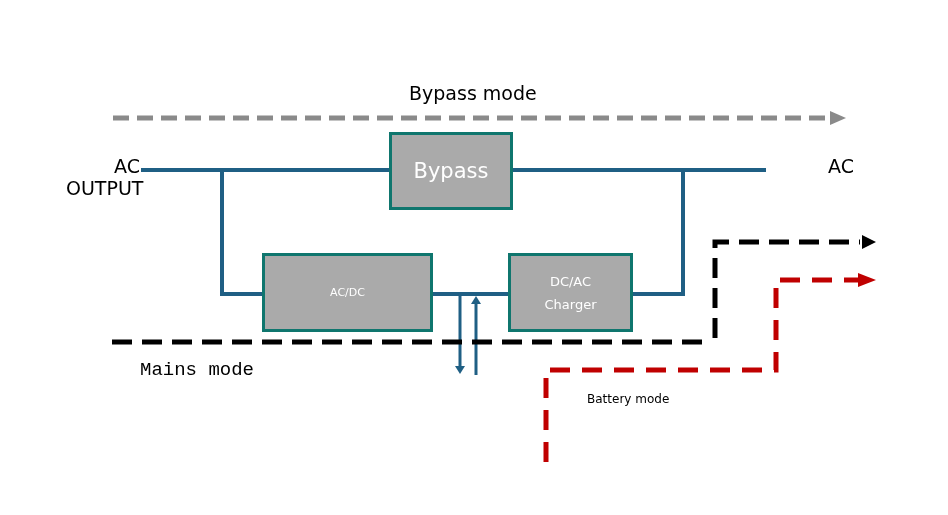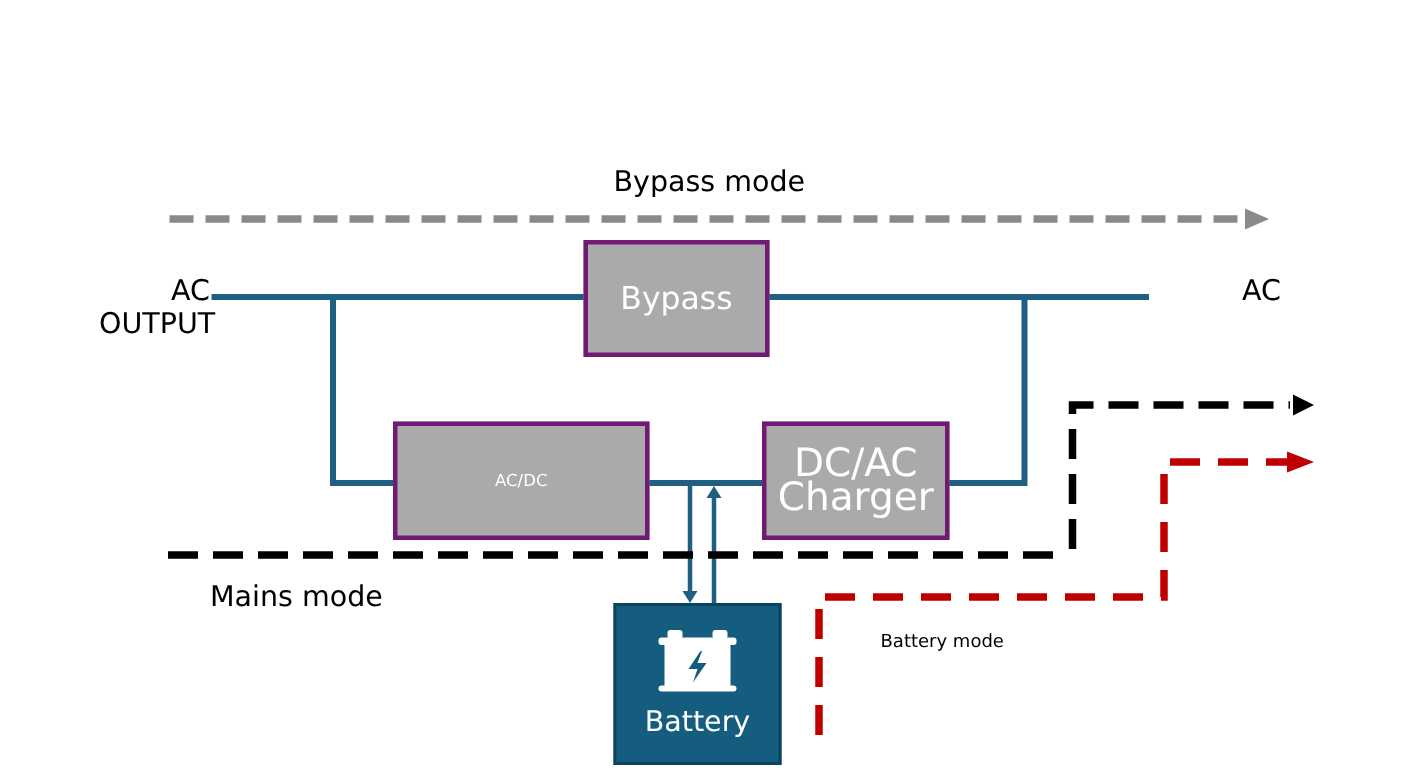--- a/index.html
+++ b/index.html
@@ -1,22 +1,22 @@
 <!DOCTYPE html>
 <html><head>
 <meta charset="utf-8">
 <style>
   html, body { margin: 0; padding: 0; background: #ffffff; }
   body { width: 948px; height: 515px; position: relative; overflow: hidden;
          font-family: "DejaVu Sans", "Liberation Sans", sans-serif; }
-  #diagram { position: absolute; left: 0; top: 0; width: 948px; height: 364px; margin-top: 28px; }
+  #diagram { position: absolute; left: 0; top: 0; width: 948px; height: 364px; }
   .lbl { position: absolute; color: #000; font-size: 19px; line-height: 22px; white-space: nowrap; }
   .lbl.center { text-align: right; }
   .box { position: absolute; box-sizing: border-box; background: #aaaaaa;
-         border: 3px solid #701a75; color: #ffffff; display: flex; flex-direction: column;
+         border: 3px solid #0f766e; color: #ffffff; display: flex; flex-direction: column;
          align-items: center; justify-content: center; text-align: center; }
   .box span { display: block; }
   .batt { position: absolute; box-sizing: border-box; background: #155d7f;
           border: 2px solid #0e4360; color: #fff; display: flex; flex-direction: column;
           align-items: center; justify-content: flex-start; }
 </style>
 </head>
 <body>
 
 <div id="diagram">
@@ -51,49 +51,38 @@
     </g>
     <path d="M862,235 L876,242 L862,249 z" fill="#000"></path>
 
     <g stroke="#c00000" stroke-width="5" fill="none" stroke-dasharray="20,12">
       <polyline points="546,462 546,370 776,370 776,280 860,280"></polyline>
     </g>
     <path d="M858,273 L876,280 L858,287 z" fill="#c00000"></path>
   </svg>
 
   <div class="lbl" style="left:409px;top:82px;">Bypass mode</div>
-  <div class="lbl" style="left:140px;top:359px;">Mains mode</div>
+  <div class="lbl" style="left:140px;top:359px;font-family:Liberation Mono, monospace;">Mains mode</div>
   <div class="lbl" style="left:587px;top:388px;font-size:12px;">Battery mode</div>
 
   <div class="lbl center" style="left:66px;top:155px;width:74px;">
     <div>AC</div>
     <div>OUTPUT</div>
   </div>
   <div class="lbl center" style="left:764px;top:155px;width:90px;">
     <div>AC</div>
   </div>
 
   <div class="box" style="left:389px;top:132px;width:124px;height:78px;font-size:21px;">
     <span>Bypass</span>
   </div>
 
   <div class="box" style="left:262px;top:253px;width:171px;height:79px;font-size:11px;line-height:22px;">
     <span>AC/DC</span>
   </div>
 
-  <div class="box" style="left:508px;top:253px;width:125px;height:79px;font-size:26px;line-height:23px;">
+  <div class="box" style="left:508px;top:253px;width:125px;height:79px;font-size:13px;line-height:23px;">
     <span>DC/AC</span>
     <span>Charger</span>
   </div>
 
-  <div class="batt" style="left:409px;top:374px;width:112px;height:108px;">
-    <svg width="56" height="44" viewBox="0 0 56 44" style="margin-top:14px">
-      <rect x="8" y="2" width="10" height="6" rx="2" fill="#fff"></rect>
-      <rect x="38" y="2" width="10" height="6" rx="2" fill="#fff"></rect>
-      <rect x="2" y="7" width="52" height="5" rx="2" fill="#fff"></rect>
-      <rect x="6" y="12" width="44" height="28" fill="#fff"></rect>
-      <rect x="2" y="39" width="52" height="4" rx="2" fill="#fff"></rect>
-      <path d="M30,16 L22,28 L28,28 L25,37 L34,24 L28,24 L31,16 z" fill="#155d7f"></path>
-    </svg>
-    <span style="font-size:19px;margin-top:8px;">Battery</span>
-  </div>
 
 </div>
 
 </body></html>

